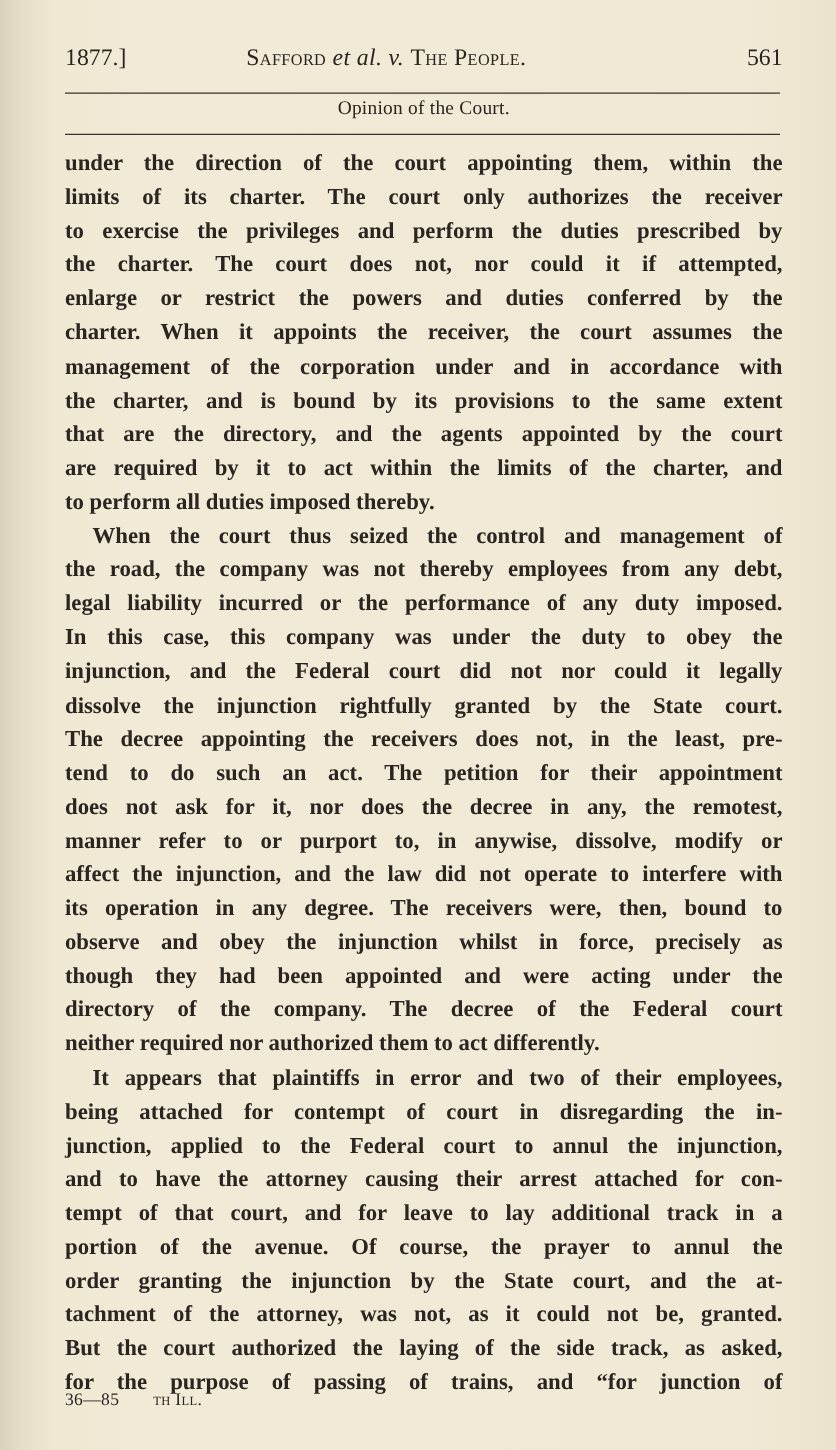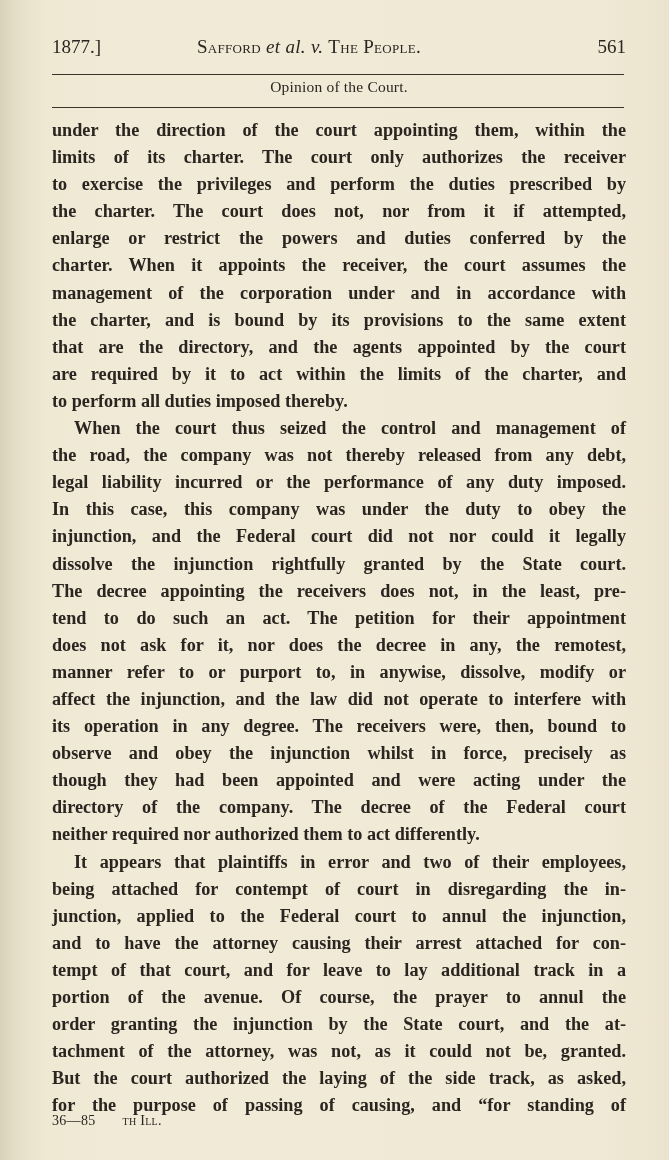--- a/index.html
+++ b/index.html
@@ -54,30 +54,30 @@
     <span class="rh-right">561</span>
   </div>
   <div class="rule r1"></div>
   <div class="subhead">Opinion of the Court.</div>
   <div class="rule r2"></div>
 
   <div class="body-text" id="body-text">
       <span class="line">under the direction of the court appointing them, within the</span>
       <span class="line">limits of its charter.  The court only authorizes the receiver</span>
       <span class="line">to exercise the privileges and perform the duties prescribed by</span>
-      <span class="line">the charter.  The court does not, nor from it if attempted,</span>
+      <span class="line">the charter.  The court does not, nor could it if attempted,</span>
       <span class="line">enlarge or restrict the powers and duties conferred by the</span>
       <span class="line">charter.  When it appoints the receiver, the court assumes the</span>
       <span class="line">management of the corporation under and in accordance with</span>
       <span class="line">the charter, and is bound by its provisions to the same extent</span>
       <span class="line">that are the directory, and the agents appointed by the court</span>
       <span class="line">are required by it to act within the limits of the charter, and</span>
       <span class="line last">to perform all duties imposed thereby.</span>
       <span class="line indent">When the court thus seized the control and management of</span>
-      <span class="line">the road, the company was not thereby released from any debt,</span>
+      <span class="line">the road, the company was not thereby employees from any debt,</span>
       <span class="line">legal liability incurred or the performance of any duty imposed.</span>
       <span class="line">In this case, this company was under the duty to obey the</span>
       <span class="line">injunction, and the Federal court did not nor could it legally</span>
       <span class="line">dissolve the injunction rightfully granted by the State court.</span>
       <span class="line">The decree appointing the receivers does not, in the least, pre-</span>
       <span class="line">tend to do such an act.  The petition for their appointment</span>
       <span class="line">does not ask for it, nor does the decree in any, the remotest,</span>
       <span class="line">manner refer to or purport to, in anywise, dissolve, modify or</span>
       <span class="line">affect the injunction, and the law did not operate to interfere with</span>
       <span class="line">its operation in any degree.  The receivers were, then, bound to</span>
@@ -87,19 +87,19 @@
       <span class="line last">neither required nor authorized them to act differently.</span>
       <span class="line indent">It appears that plaintiffs in error and two of their employees,</span>
       <span class="line">being attached for contempt of court in disregarding the in-</span>
       <span class="line">junction, applied to the Federal court to annul the injunction,</span>
       <span class="line">and to have the attorney causing their arrest attached for con-</span>
       <span class="line">tempt of that court, and for leave to lay additional track in a</span>
       <span class="line">portion of the avenue.  Of course, the prayer to annul the</span>
       <span class="line">order granting the injunction by the State court, and the at-</span>
       <span class="line">tachment of the attorney, was not, as it could not be, granted.</span>
       <span class="line">But the court authorized the laying of the side track, as asked,</span>
-      <span class="line">for the purpose of passing of causing, and “for standing of</span>
+      <span class="line">for the purpose of passing of trains, and “for junction of</span>
     </div>
 </div>
 
 <div class="footer-sig">
   <span>36—85</span><span class="sc">th Ill.</span>
 </div>
 
 </body></html>

